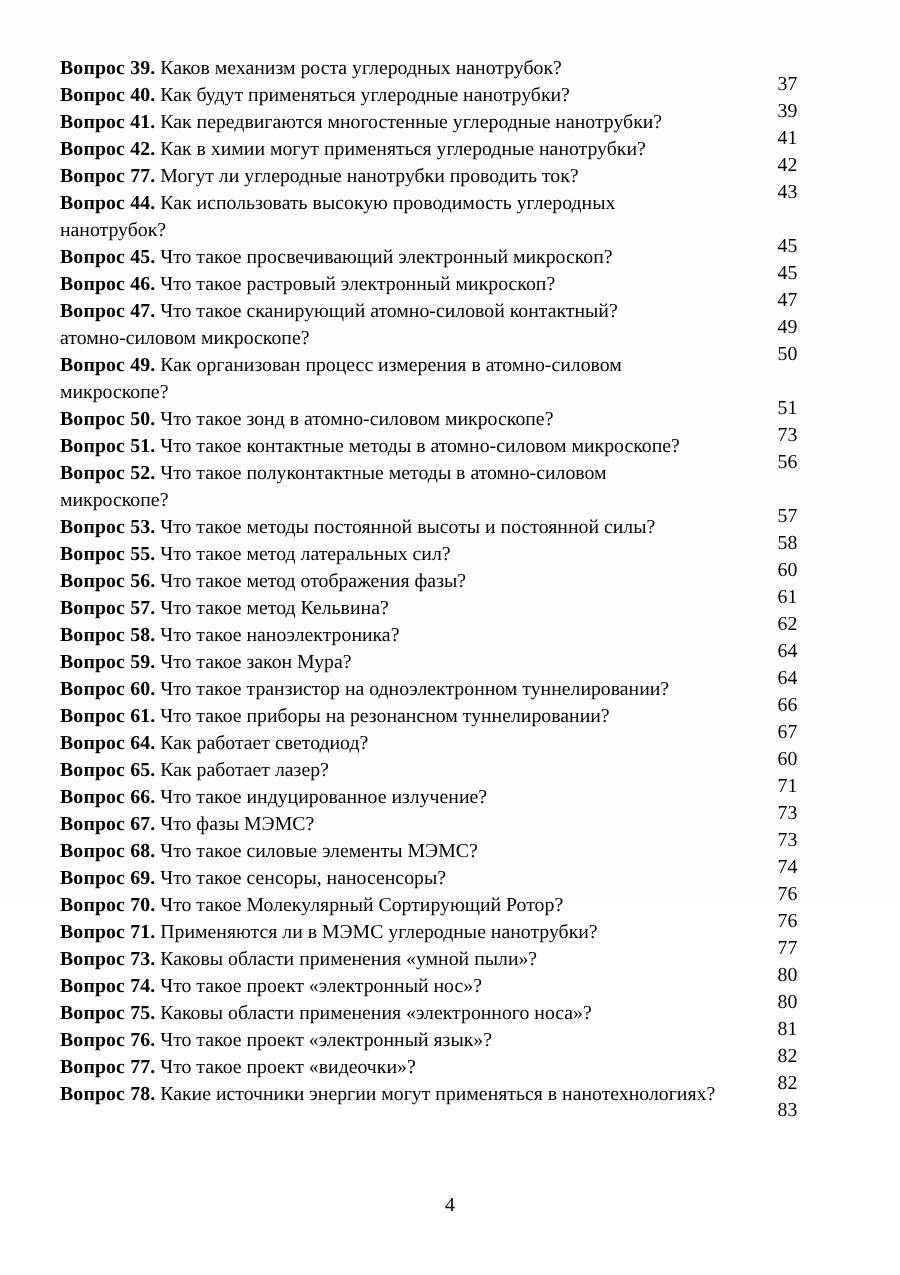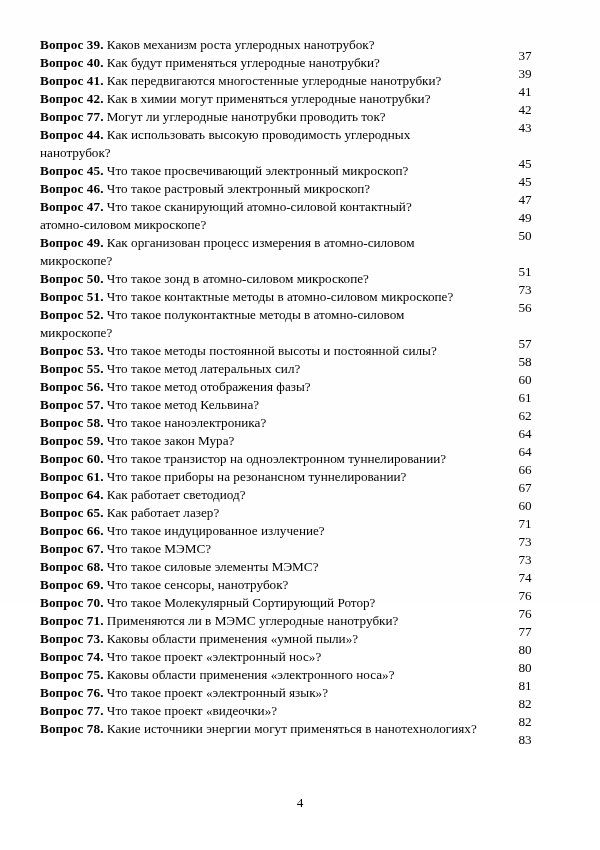--- a/index.html
+++ b/index.html
@@ -156,27 +156,27 @@
       <div class="toc-entry">
         <div class="toc-line"><span class="q-label">Вопрос 64.</span> <span class="q-text">Как работает светодиод?</span><span class="q-page">60</span></div>
       </div>
       <div class="toc-entry">
         <div class="toc-line"><span class="q-label">Вопрос 65.</span> <span class="q-text">Как работает лазер?</span><span class="q-page">71</span></div>
       </div>
       <div class="toc-entry">
         <div class="toc-line"><span class="q-label">Вопрос 66.</span> <span class="q-text">Что такое индуцированное излучение?</span><span class="q-page">73</span></div>
       </div>
       <div class="toc-entry">
-        <div class="toc-line"><span class="q-label">Вопрос 67.</span> <span class="q-text">Что такое МЭМС?</span><span class="q-page">73</span></div>
+        <div class="toc-line"><span class="q-label">Вопрос 67.</span> <span class="q-text">Что фазы МЭМС?</span><span class="q-page">73</span></div>
       </div>
       <div class="toc-entry">
         <div class="toc-line"><span class="q-label">Вопрос 68.</span> <span class="q-text">Что такое силовые элементы МЭМС?</span><span class="q-page">74</span></div>
       </div>
       <div class="toc-entry">
-        <div class="toc-line"><span class="q-label">Вопрос 69.</span> <span class="q-text">Что такое сенсоры, нанотрубок?</span><span class="q-page">76</span></div>
+        <div class="toc-line"><span class="q-label">Вопрос 69.</span> <span class="q-text">Что такое сенсоры, наносенсоры?</span><span class="q-page">76</span></div>
       </div>
       <div class="toc-entry">
         <div class="toc-line"><span class="q-label">Вопрос 70.</span> <span class="q-text">Что такое Молекулярный Сортирующий Ротор?</span><span class="q-page">76</span></div>
       </div>
       <div class="toc-entry">
         <div class="toc-line"><span class="q-label">Вопрос 71.</span> <span class="q-text">Применяются ли в МЭМС углеродные нанотрубки?</span><span class="q-page">77</span></div>
       </div>
       <div class="toc-entry">
         <div class="toc-line"><span class="q-label">Вопрос 73.</span> <span class="q-text">Каковы области применения «умной пыли»?</span><span class="q-page">80</span></div>
       </div>

